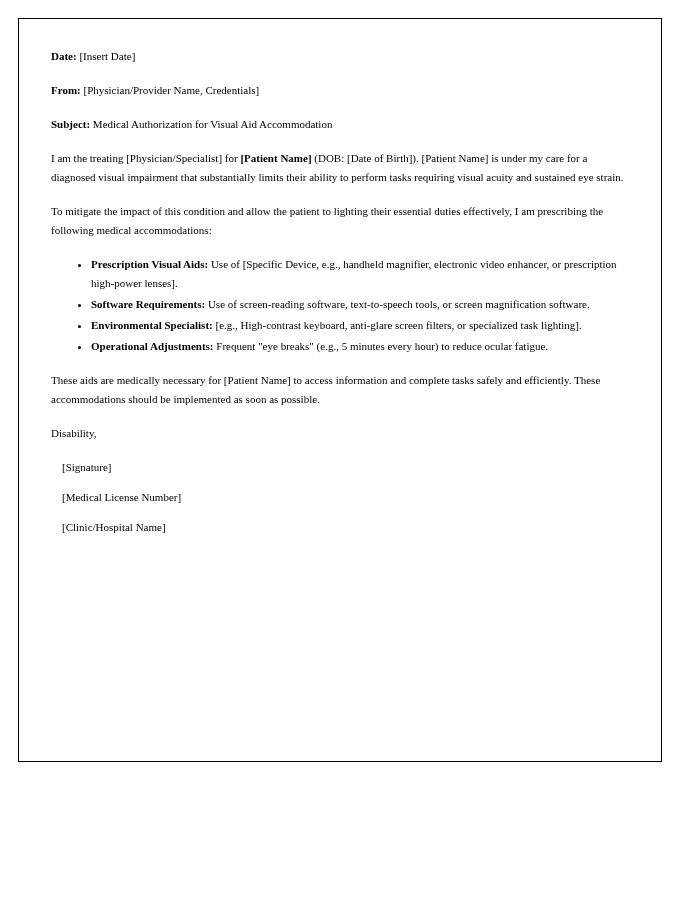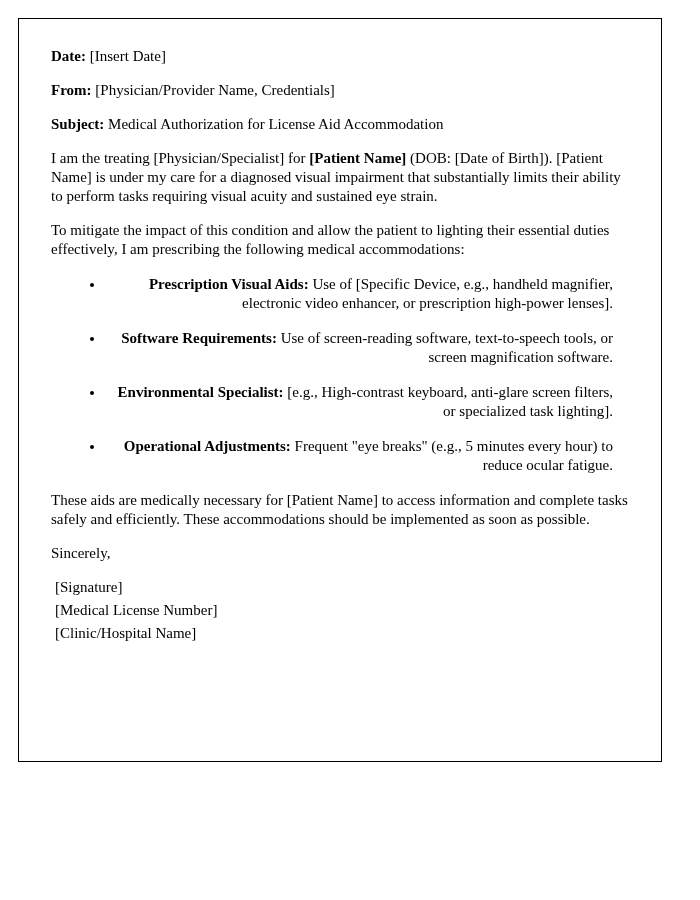--- a/index.html
+++ b/index.html
@@ -23,60 +23,59 @@
     top: 18px;
     width: 644px;
     min-height: 744px;
     box-sizing: border-box;
     border: 1px solid #000000;
     background: #ffffff;
     padding: 28px 32px 30px 32px;
   }
   .letter {
     color: #000000;
-    font-size: 15px;
+    font-size: 11px;
     line-height: 19px;
   }
   .letter p {
     margin: 0 0 15px 0;
   }
   .letter p.tight {
-    margin: 4px;
+    margin: 11px;
   }
   .letter strong {
     font-weight: bold;
   }
   .letter ul {
     margin: 0 0 15px 0;
     padding: 0 0 0 38px;
     list-style-type: disc;
   }
   .letter li {
-    margin: 16px;
+    margin: 2px;
     padding: 0;
-    text-align: right;
   }
 </style>
 </head>
 <body>
 
 <div class="canvas">
   <div class="page">
     <div class="letter" id="letter">
         <p><strong>Date:</strong><span> [Insert Date]</span></p>
         <p><strong>From:</strong><span> [Physician/Provider Name, Credentials]</span></p>
-        <p><strong>Subject:</strong><span> Medical Authorization for License Aid Accommodation</span></p>
+        <p><strong>Subject:</strong><span> Medical Authorization for Visual Aid Accommodation</span></p>
         <p><span>I am the treating [Physician/Specialist] for </span><strong>[Patient Name]</strong><span> (DOB: [Date of Birth]). [Patient Name] is under my care for a diagnosed visual impairment that substantially limits their ability to perform tasks requiring visual acuity and sustained eye strain.</span></p>
         <p><span>To mitigate the impact of this condition and allow the patient to lighting their essential duties effectively, I am prescribing the following medical accommodations:</span></p>
         <ul>
           <li><strong>Prescription Visual Aids:</strong><span> Use of [Specific Device, e.g., handheld magnifier, electronic video enhancer, or prescription high-power lenses].</span></li>
           <li><strong>Software Requirements:</strong><span> Use of screen-reading software, text-to-speech tools, or screen magnification software.</span></li>
           <li><strong>Environmental Specialist:</strong><span> [e.g., High-contrast keyboard, anti-glare screen filters, or specialized task lighting].</span></li>
           <li><strong>Operational Adjustments:</strong><span> Frequent "eye breaks" (e.g., 5 minutes every hour) to reduce ocular fatigue.</span></li>
         </ul>
         <p><span>These aids are medically necessary for [Patient Name] to access information and complete tasks safely and efficiently. These accommodations should be implemented as soon as possible.</span></p>
-        <p><span>Sincerely,</span></p>
+        <p><span>Disability,</span></p>
         <p class="tight"><span>[Signature]</span></p>
         <p class="tight"><span>[Medical License Number]</span></p>
         <p class="tight"><span>[Clinic/Hospital Name]</span></p>
       </div>
   </div>
 </div>
 
 </body></html>

